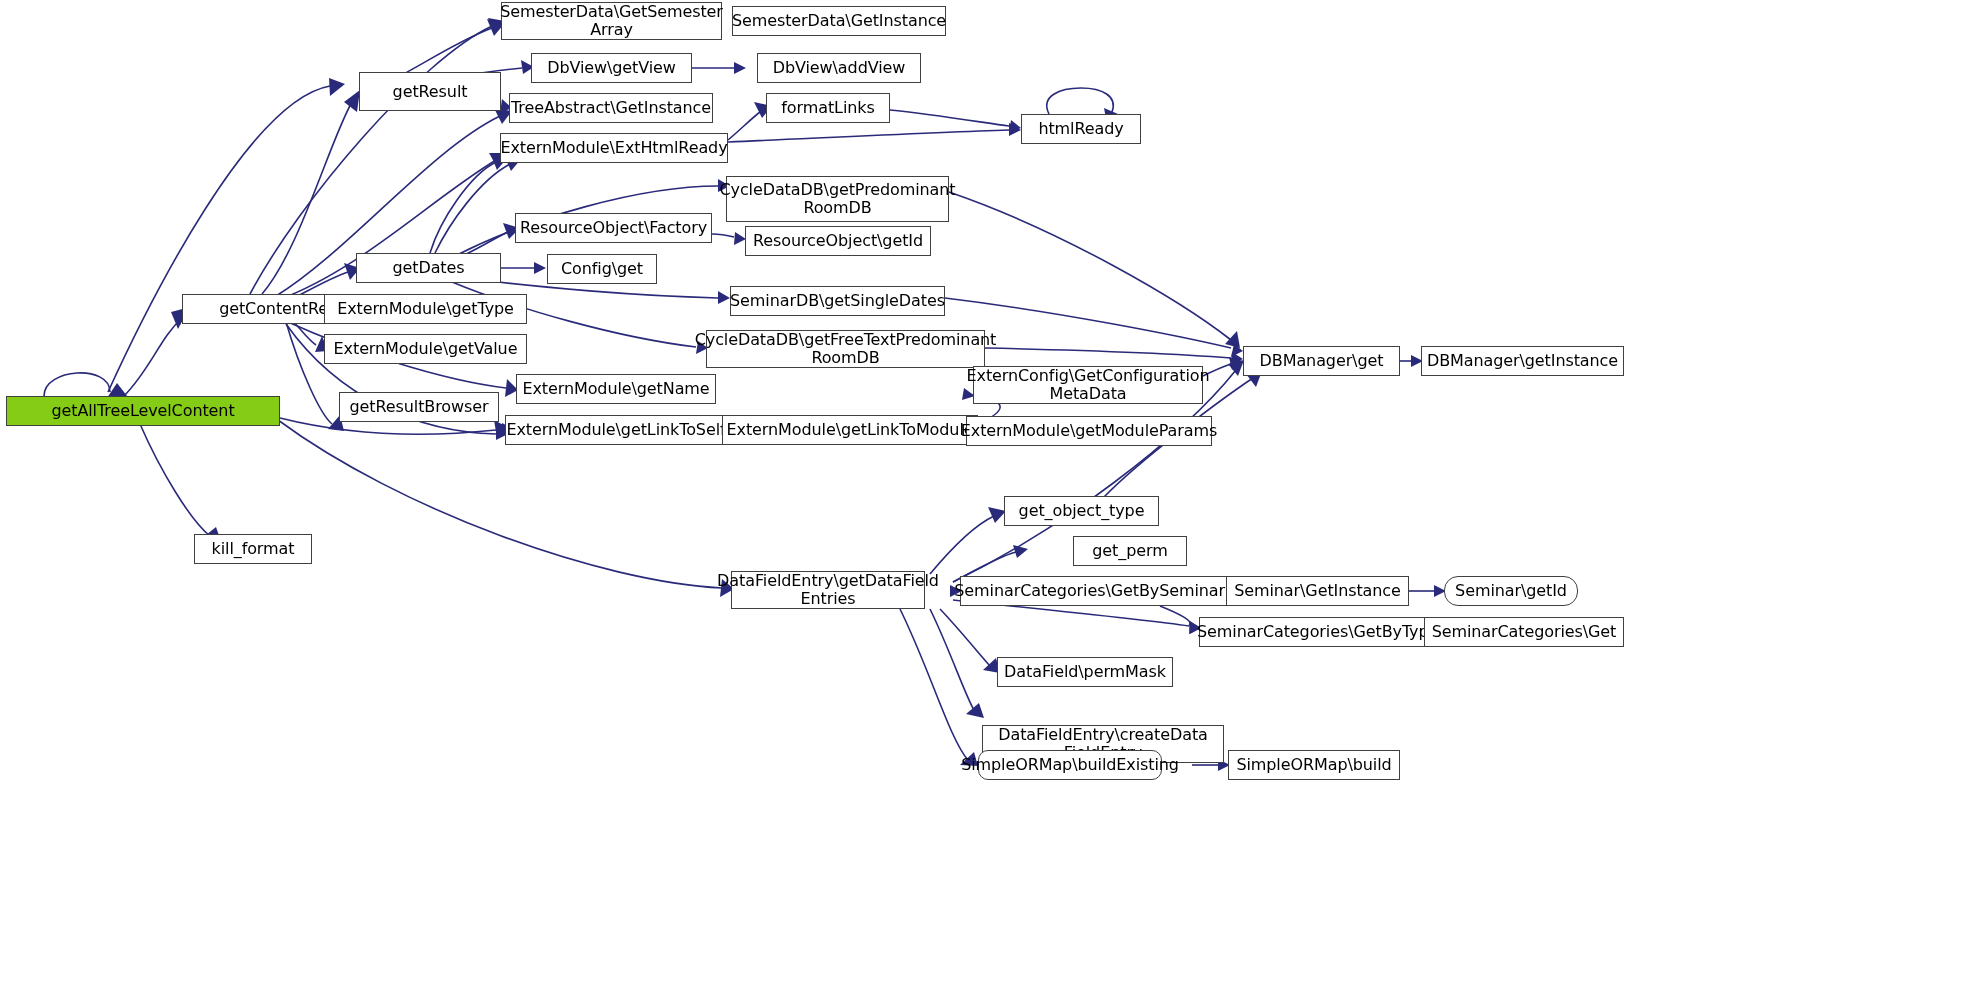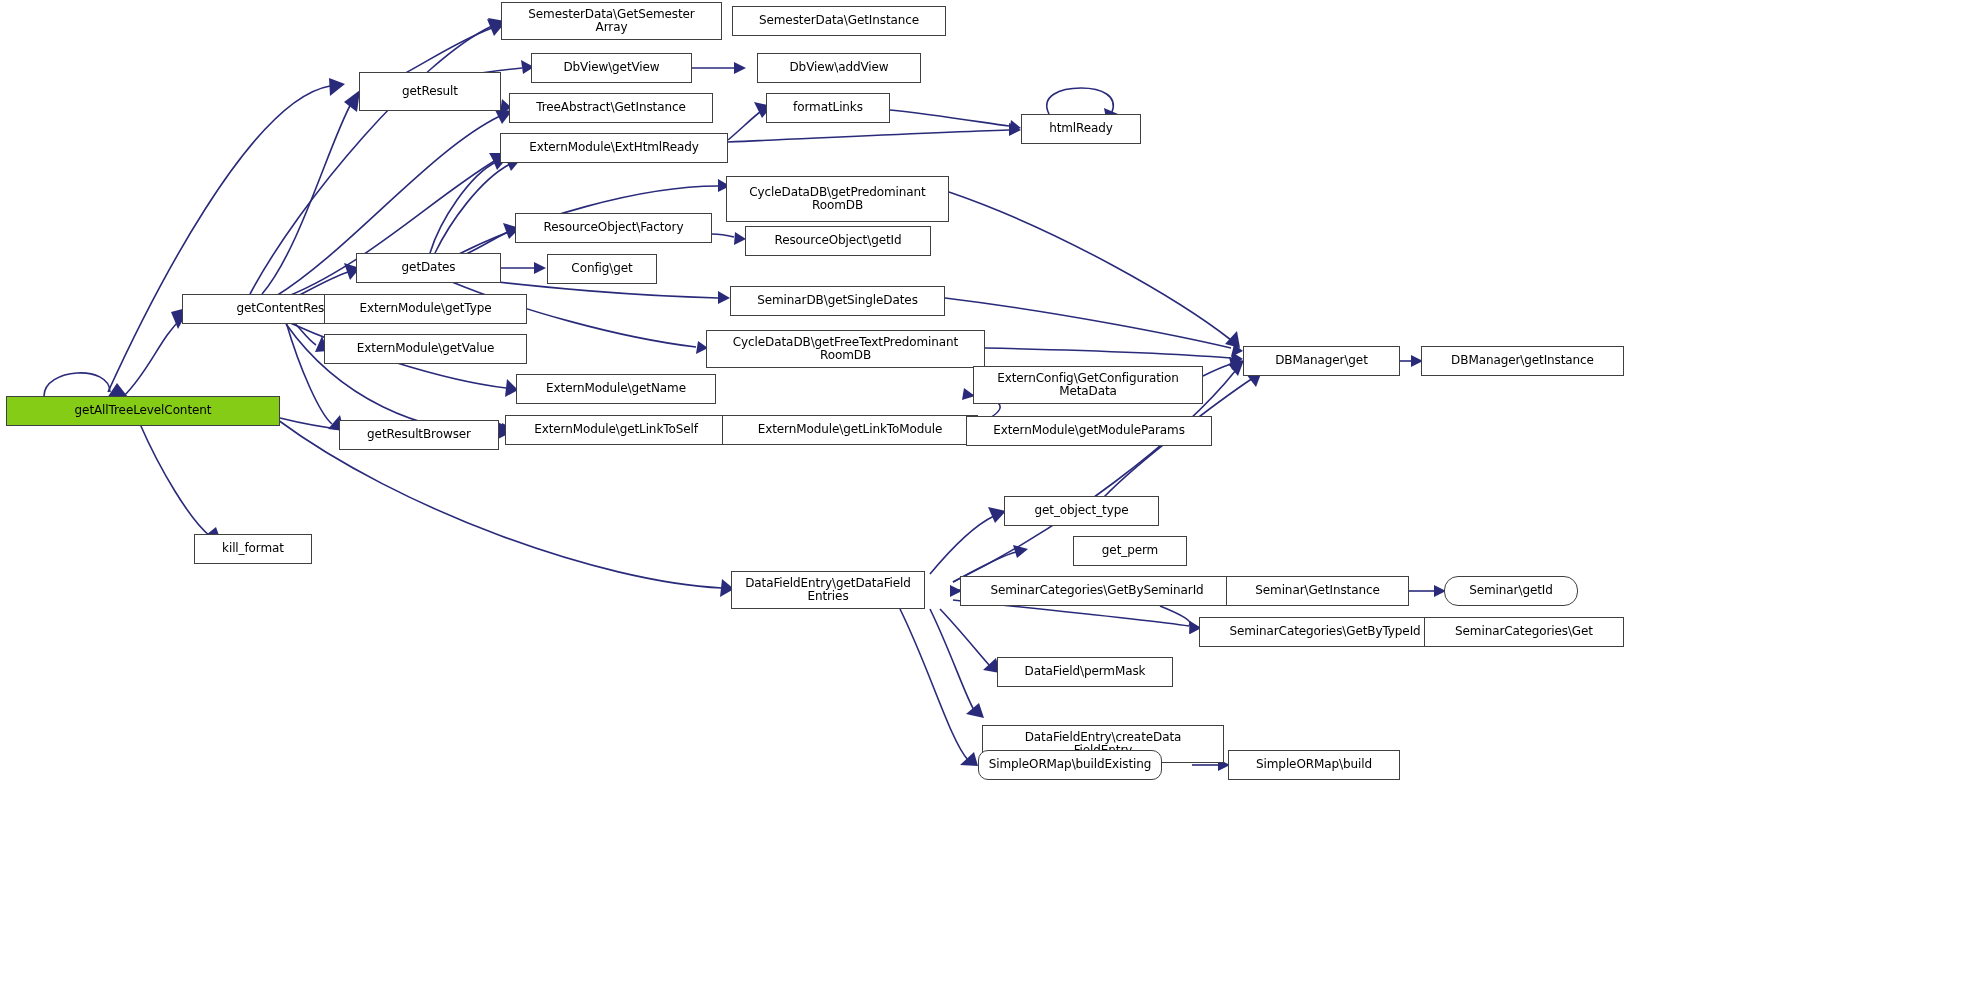--- a/index.html
+++ b/index.html
@@ -26,21 +26,21 @@
   .node {
     position: absolute;
     box-sizing: border-box;
     border: 1px solid #404040;
     background: #ffffff;
     color: #000000;
     display: flex;
     align-items: center;
     justify-content: center;
     text-align: center;
-    font-size: 12px;
+    font-size: 16px;
     line-height: 1.12;
     letter-spacing: -0.1px;
     white-space: pre-line;
     padding: 0 3px;
     z-index: 2;
   }
   .node.highlight {
     background: #84cc16;
   }
   .edge-path {
@@ -169,21 +169,21 @@
       <path d="M 1451 632 C 1400 632 1405 632 1414 632" class="edge-path"></path>
       <polygon points="1426,632 1414,638 1414,626" class="edge-head"></polygon>
       <path d="M 1192 765 C 1200 765 1210 765 1218 765" class="edge-path"></path>
       <polygon points="1230,765 1218,771 1218,759" class="edge-head"></polygon>
     </svg>
   <div id="nodes-layer">
       <div class="node highlight" style="left: 6px; top: 396px; width: 274px; height: 30px;">getAllTreeLevelContent</div>
       <div class="node" style="left: 182px; top: 294px; width: 212px; height: 30px;">getContentResult</div>
       <div class="node" style="left: 359px; top: 72px; width: 142px; height: 39px;">getResult</div>
       <div class="node" style="left: 356px; top: 253px; width: 145px; height: 30px;">getDates</div>
-      <div class="node" style="left: 339px; top: 420px; width: 160px; height: 30px;">getResultBrowser</div>
+      <div class="node" style="left: 339px; top: 392px; width: 160px; height: 30px;">getResultBrowser</div>
       <div class="node" style="left: 194px; top: 534px; width: 118px; height: 30px;">kill_format</div>
       <div class="node" style="left: 501px; top: 2px; width: 221px; height: 38px;">SemesterData\GetSemester
 Array</div>
       <div class="node" style="left: 531px; top: 53px; width: 161px; height: 30px;">DbView\getView</div>
       <div class="node" style="left: 509px; top: 93px; width: 204px; height: 30px;">TreeAbstract\GetInstance</div>
       <div class="node" style="left: 500px; top: 133px; width: 228px; height: 30px;">ExternModule\ExtHtmlReady</div>
       <div class="node" style="left: 515px; top: 213px; width: 197px; height: 30px;">ResourceObject\Factory</div>
       <div class="node" style="left: 547px; top: 254px; width: 110px; height: 30px;">Config\get</div>
       <div class="node" style="left: 324px; top: 294px; width: 203px; height: 30px;">ExternModule\getType</div>
       <div class="node" style="left: 324px; top: 334px; width: 203px; height: 30px;">ExternModule\getValue</div>

